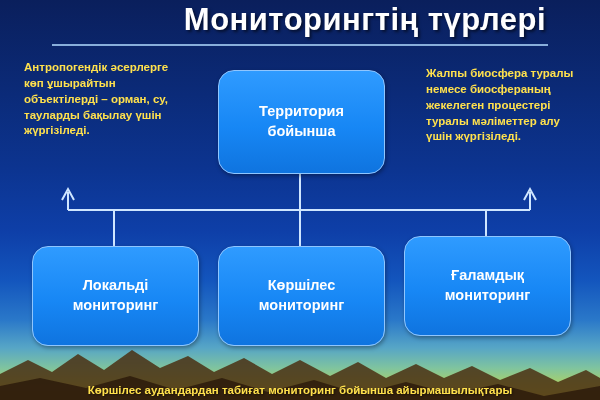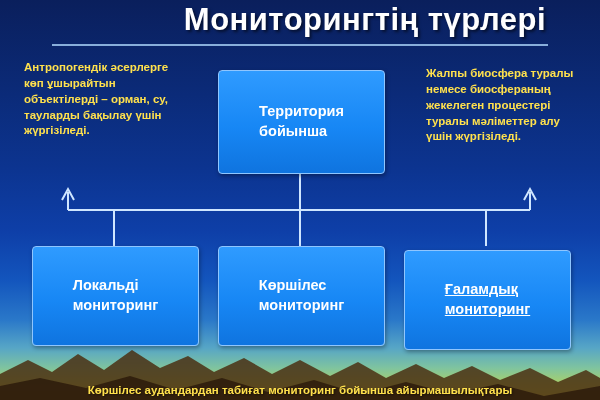--- a/index.html
+++ b/index.html
@@ -71,36 +71,36 @@
     height: 400px;
     pointer-events: none;
   }
 
   
   .node {
     position: absolute;
     background: #1e90ff;
     background: linear-gradient(180deg, #2f9bff 0%, #1787f5 55%, #0f74df 100%);
     border: 1px solid #8fc6ff;
-    border-radius: 4px;
+    border-radius: 16px;
     color: #ffffff;
     font-size: 14.5px;
     font-weight: bold;
     display: flex;
     align-items: center;
     justify-content: center;
-    text-align: left;
+    text-align: center;
     line-height: 1.35;
     box-shadow: 1px 2px 4px rgba(0,0,0,0.35);
     white-space: pre-line;
   }
   #node-top    { left: 218px; top: 70px;  width: 165px; height: 102px; }
   #node-local  { left: 32px;  top: 246px; width: 165px; height: 98px; }
   #node-region { left: 218px; top: 246px; width: 165px; height: 98px; }
-  #node-global { left: 404px; top: 250px; width: 165px; height: 98px; text-decoration: underline; }
+  #node-global { left: 404px; top: 236px; width: 165px; height: 98px; }
 
   
   .note {
     position: absolute;
     color: #ffe14d;
     font-size: 11.5px;
     font-weight: bold;
     line-height: 1.38;
     white-space: pre-line;
   }

